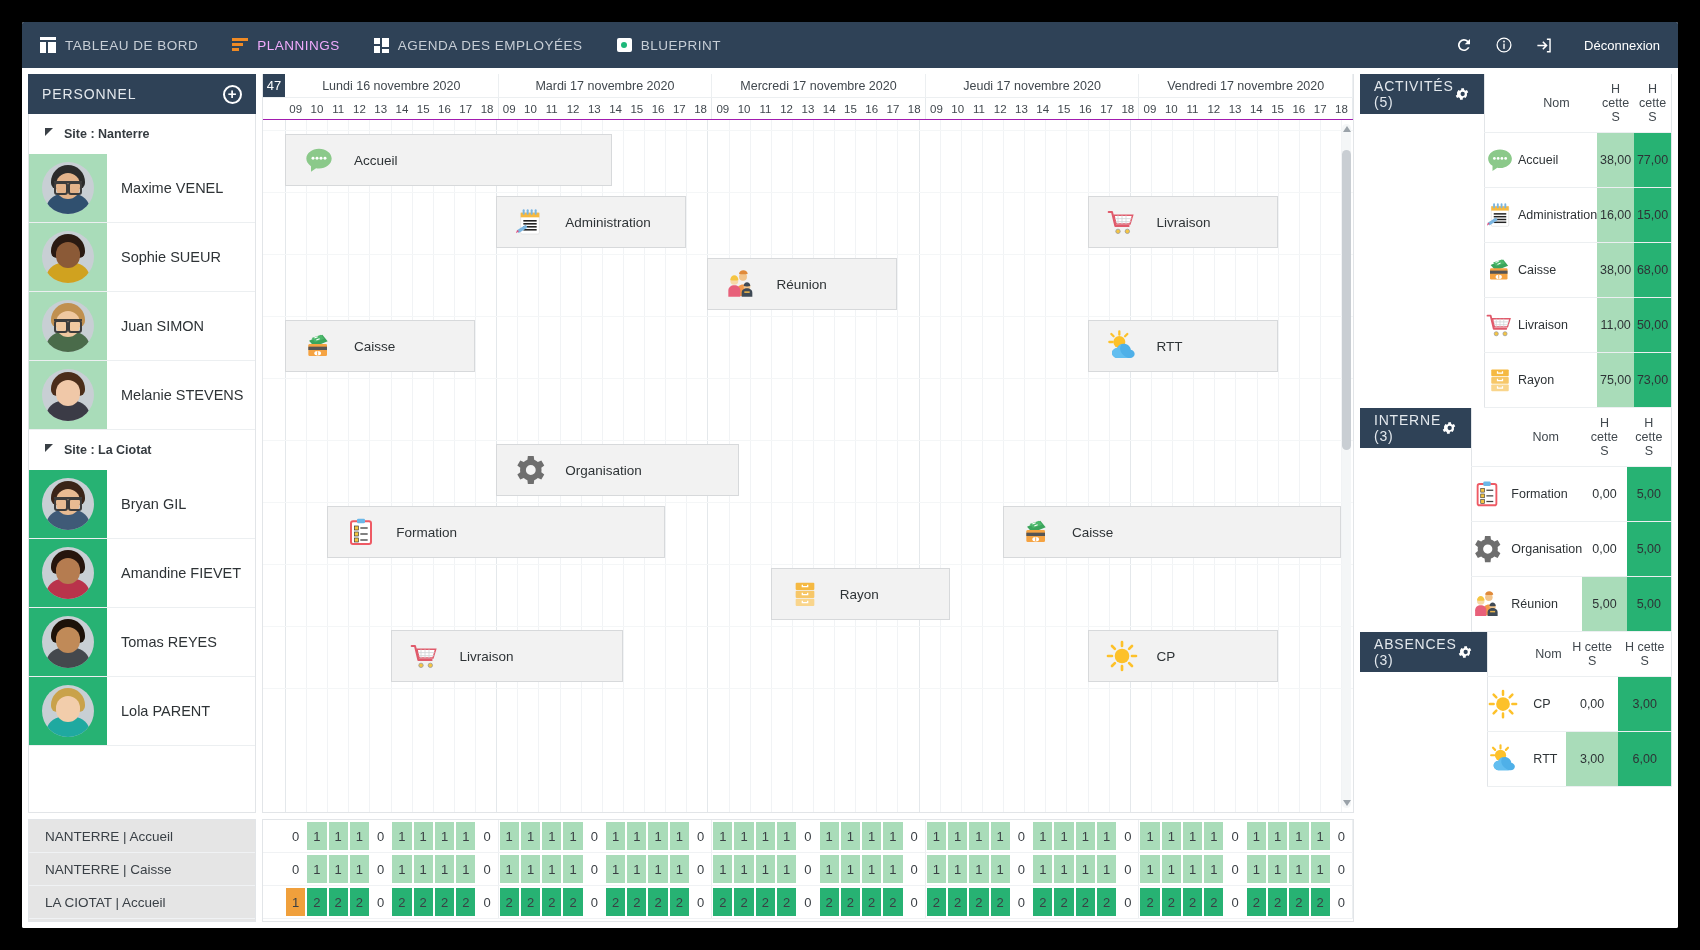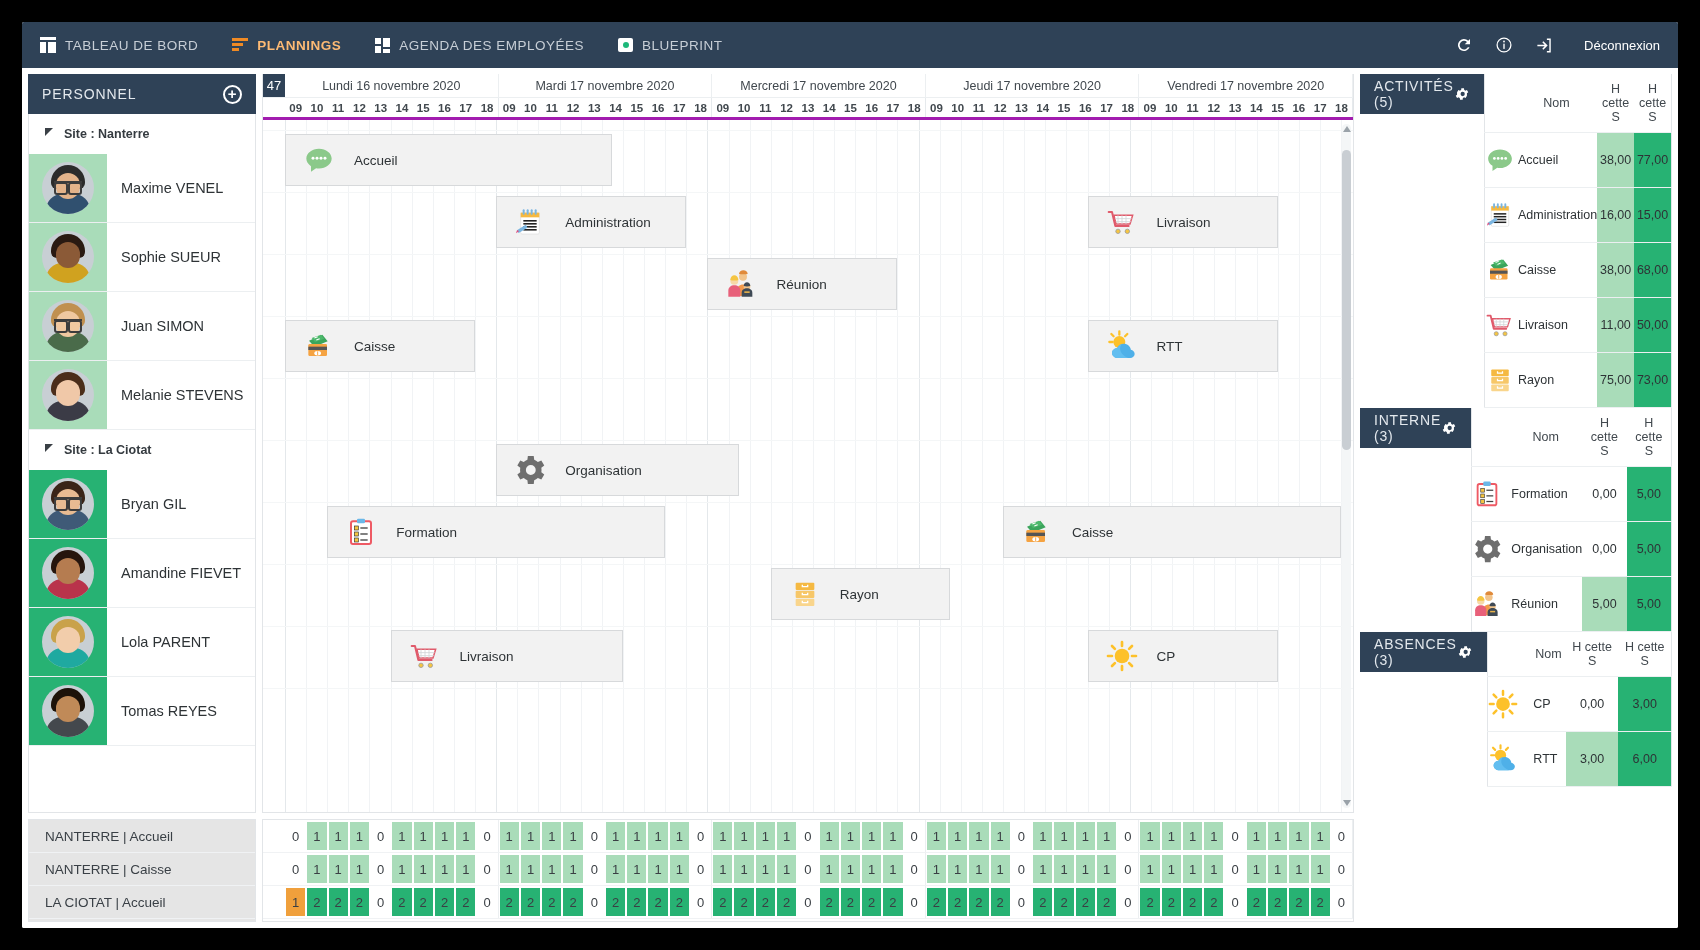--- a/index.html
+++ b/index.html
@@ -12,21 +12,21 @@
     border-radius:2px; overflow:hidden;
   }
 
   
   .topnav {
     height:46px; background:#2f4257; display:flex; align-items:center;
     padding:0 18px; flex:0 0 46px;
   }
   .nav-item { display:flex; align-items:center; gap:9px; margin-right:34px; cursor:pointer; }
   .nav-label { color:#c7ced6; font-size:13.5px; letter-spacing:.5px; white-space:nowrap; }
-  .nav-item.active .nav-label { color:#fdba74; font-weight:bold; }
+  .nav-item.active .nav-label { color:#f0abfc; font-weight:normal; }
   .nav-spacer { flex:1; }
   .nav-right { display:flex; align-items:center; gap:22px; }
   .nav-icon { color:#ffffff; display:flex; align-items:center; }
   .logout-label { color:#ffffff; font-size:13px; margin-left:8px; }
 
   
   .ic-dash { width:16px; height:16px; position:relative; }
   .ic-dash i { position:absolute; background:#ffffff; display:block; }
   .ic-dash i:nth-child(1){left:0;top:0;width:16px;height:3px;}
   .ic-dash i:nth-child(2){left:0;top:5px;width:6px;height:11px;}
@@ -97,21 +97,21 @@
   .tb-btn { font-size:13.5px; letter-spacing:.9px; margin-left:30px; color:#dfe5ea; cursor:pointer;}
   .gear { cursor:pointer; display:flex; align-items:center;}
 
   .grid-wrap { flex:1; border:1px solid #e2e5e8; border-top:none; display:flex;
      flex-direction:column; min-height:0; background:#fff; position:relative;}
   .day-head { display:flex; height:24px; border-bottom:1px solid #eceff1; }
   .wk-num { width:22px; flex:0 0 22px; background:#2f4257; color:#fff; font-size:13px;
      display:flex; align-items:center; justify-content:center;}
   .day-cell { flex:1; border-right:1px solid #eceff1; display:flex; align-items:center;
      justify-content:center; font-size:12.5px; color:#41484e;}
-  .hour-head { display:flex; height:22px; border-bottom:3px solid #a21caf;font-weight:bold;}
+  .hour-head { display:flex; height:22px; border-bottom:1px solid #a21caf;}
   .hour-pad { width:22px; flex:0 0 22px;}
   .hour-day { flex:1; display:flex; border-right:1px solid #e6eaed;}
   .hour-cell { flex:1; font-size:11.5px; color:#41484e; display:flex;
      align-items:center; justify-content:center;}
 
   .canvas { flex:1; position:relative; overflow:hidden; }
   .vlines { position:absolute; inset:0; pointer-events:none; }
   .vline { position:absolute; top:0; bottom:0; width:1px; background:#f1f3f5;}
   .vline.day { background:#e4e8eb; }
   .rowline { position:absolute; left:0; right:0; height:1px; background:#f4f6f7;}
@@ -317,36 +317,36 @@
                 <div class="body" style="background:#b9334b"></div>
                 <div class="hair" style="background:#26150d"></div>
                 <div class="head" style="background:#b57c50"></div>
               </div>
             </div>
             <div class="emp-name">Amandine FIEVET</div>
           </div>
           <div class="emp-row">
             <div class="emp-av g2">
               <div class="face">
+                <div class="body" style="background:#44484d"></div>
+                <div class="hair" style="background:#1d1209"></div>
+                <div class="head" style="background:#c08a58"></div>
+              </div>
+            </div>
+            <div class="emp-name">Tomas REYES</div>
+          </div>
+          <div class="emp-row">
+            <div class="emp-av g2">
+              <div class="face">
                 <div class="body" style="background:#1fa9a0"></div>
                 <div class="hair" style="background:#c9a24a"></div>
                 <div class="head" style="background:#f2cdab"></div>
               </div>
             </div>
             <div class="emp-name">Lola PARENT</div>
-          </div>
-          <div class="emp-row">
-            <div class="emp-av g2">
-              <div class="face">
-                <div class="body" style="background:#44484d"></div>
-                <div class="hair" style="background:#1d1209"></div>
-                <div class="head" style="background:#c08a58"></div>
-              </div>
-            </div>
-            <div class="emp-name">Tomas REYES</div>
           </div>
         </div>
     </div>
 
     <div class="centercol">
 
       <div class="grid-wrap">
         <div class="day-head" id="day-head">
             <div class="wk-num">47</div>
             <div class="day-cell">Lundi 16 novembre 2020</div>

